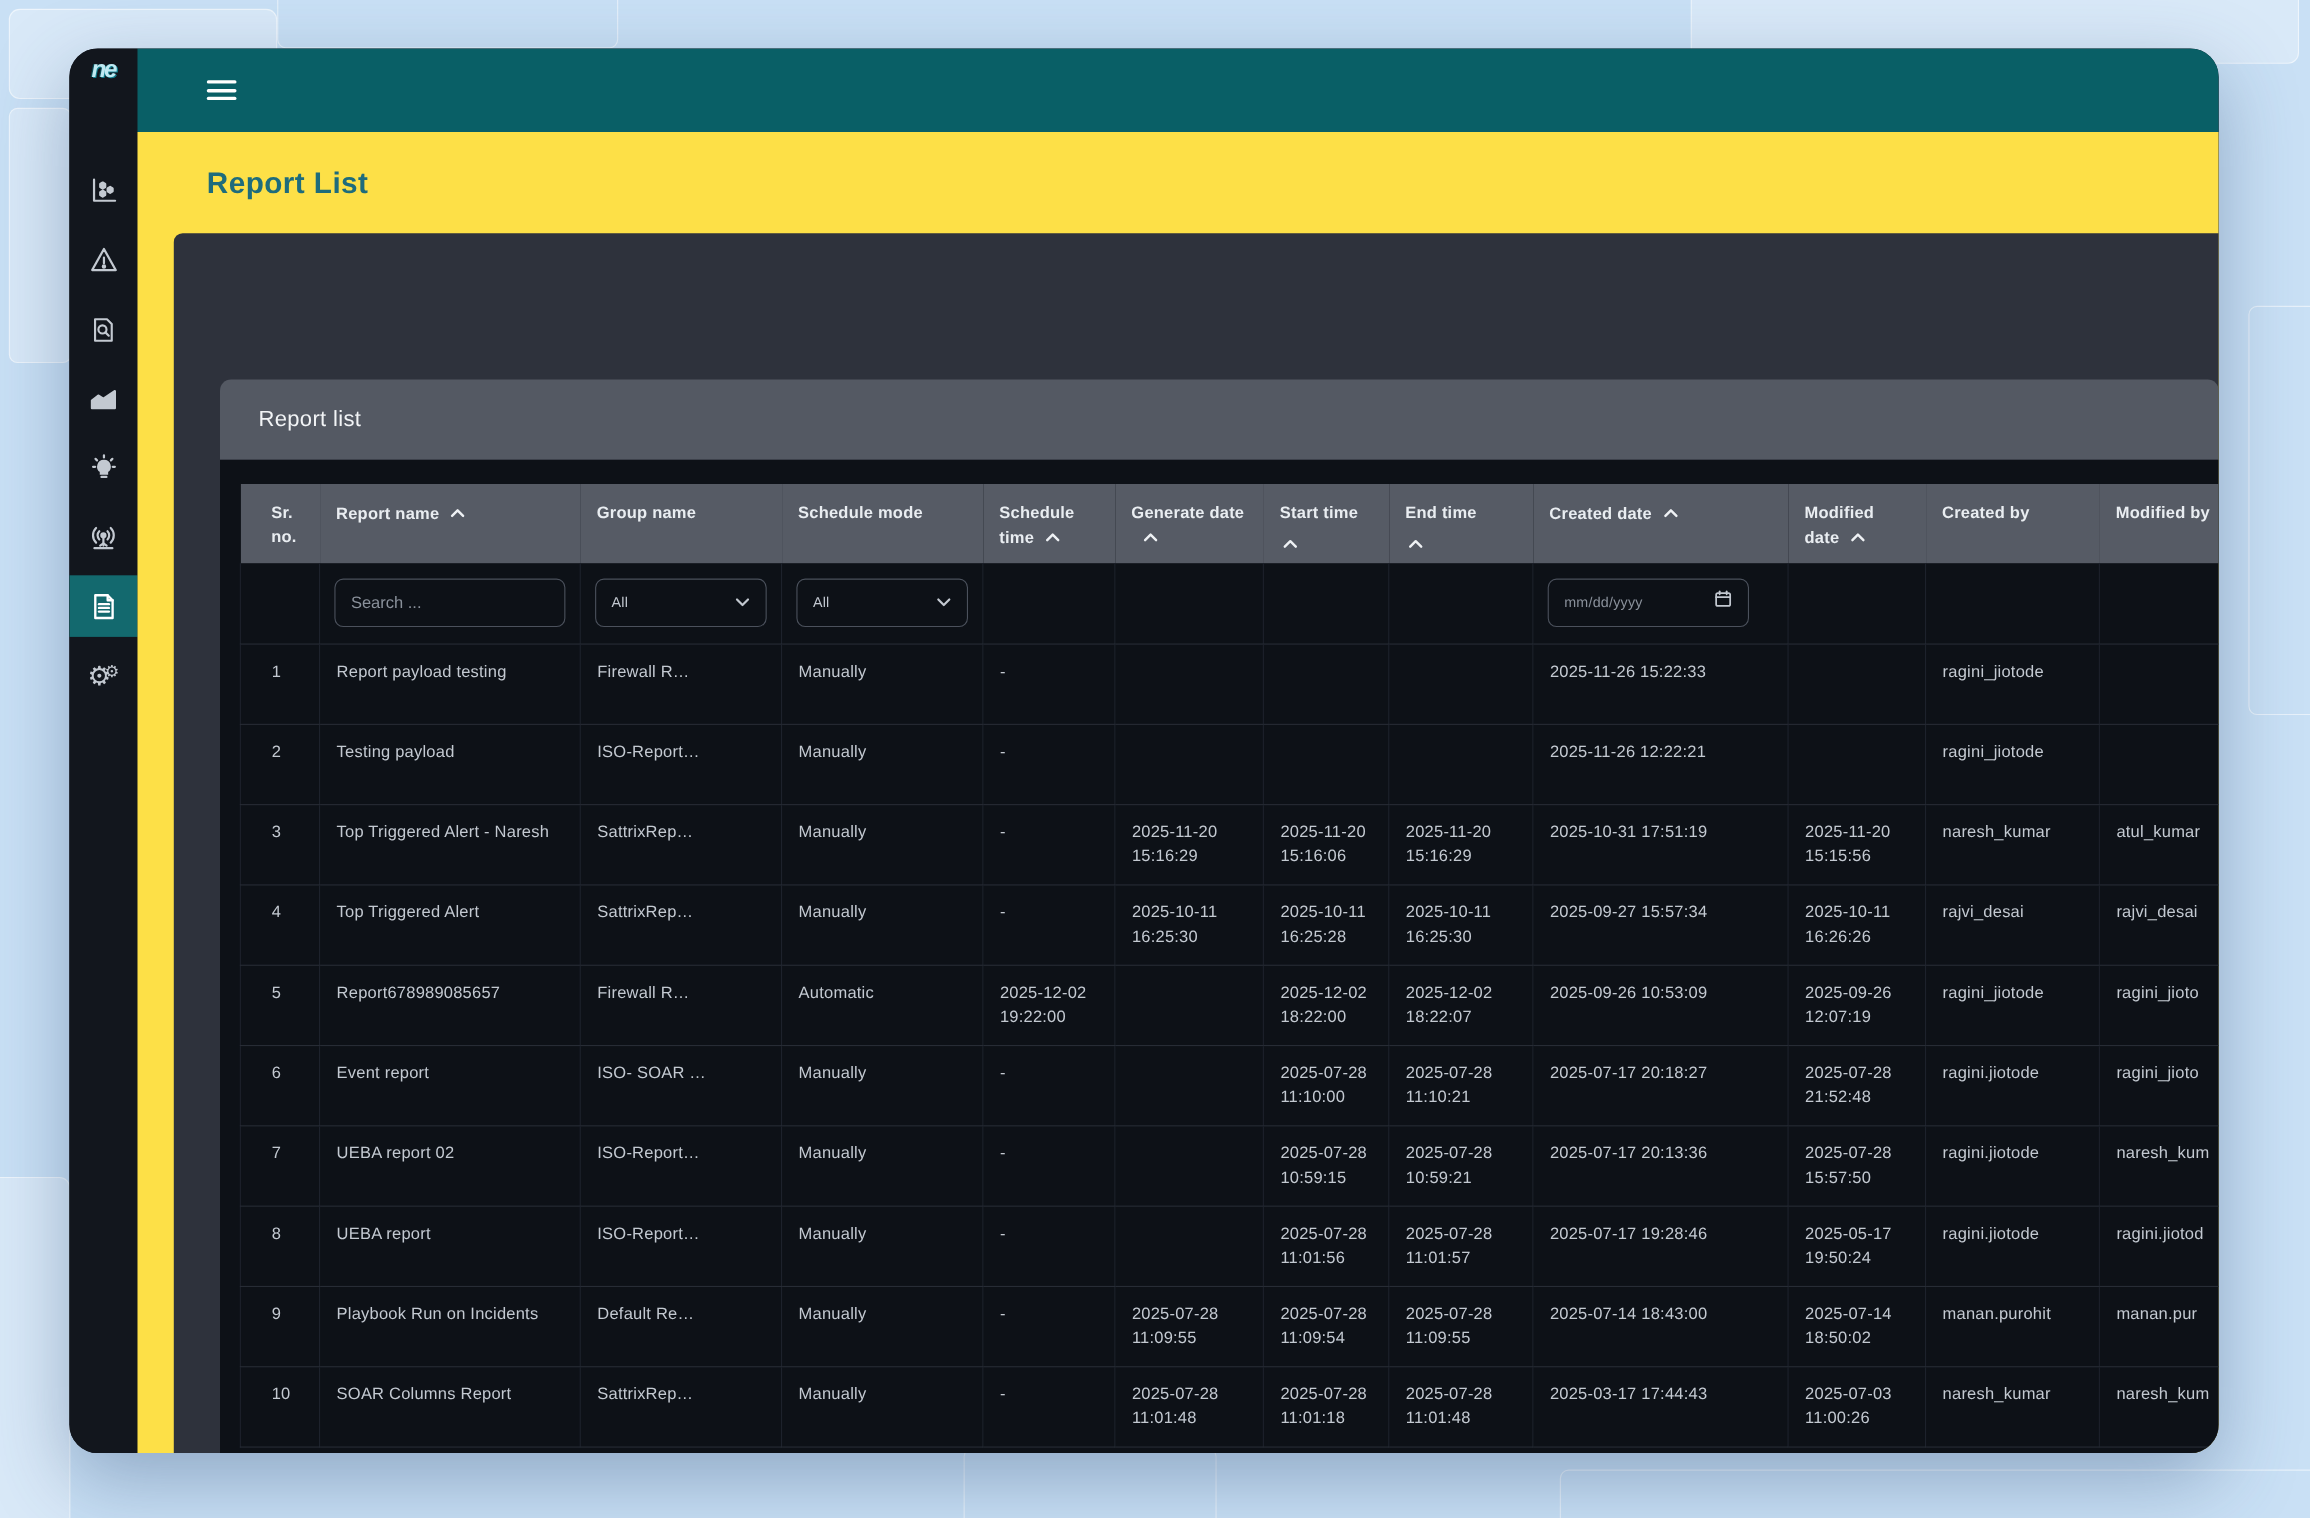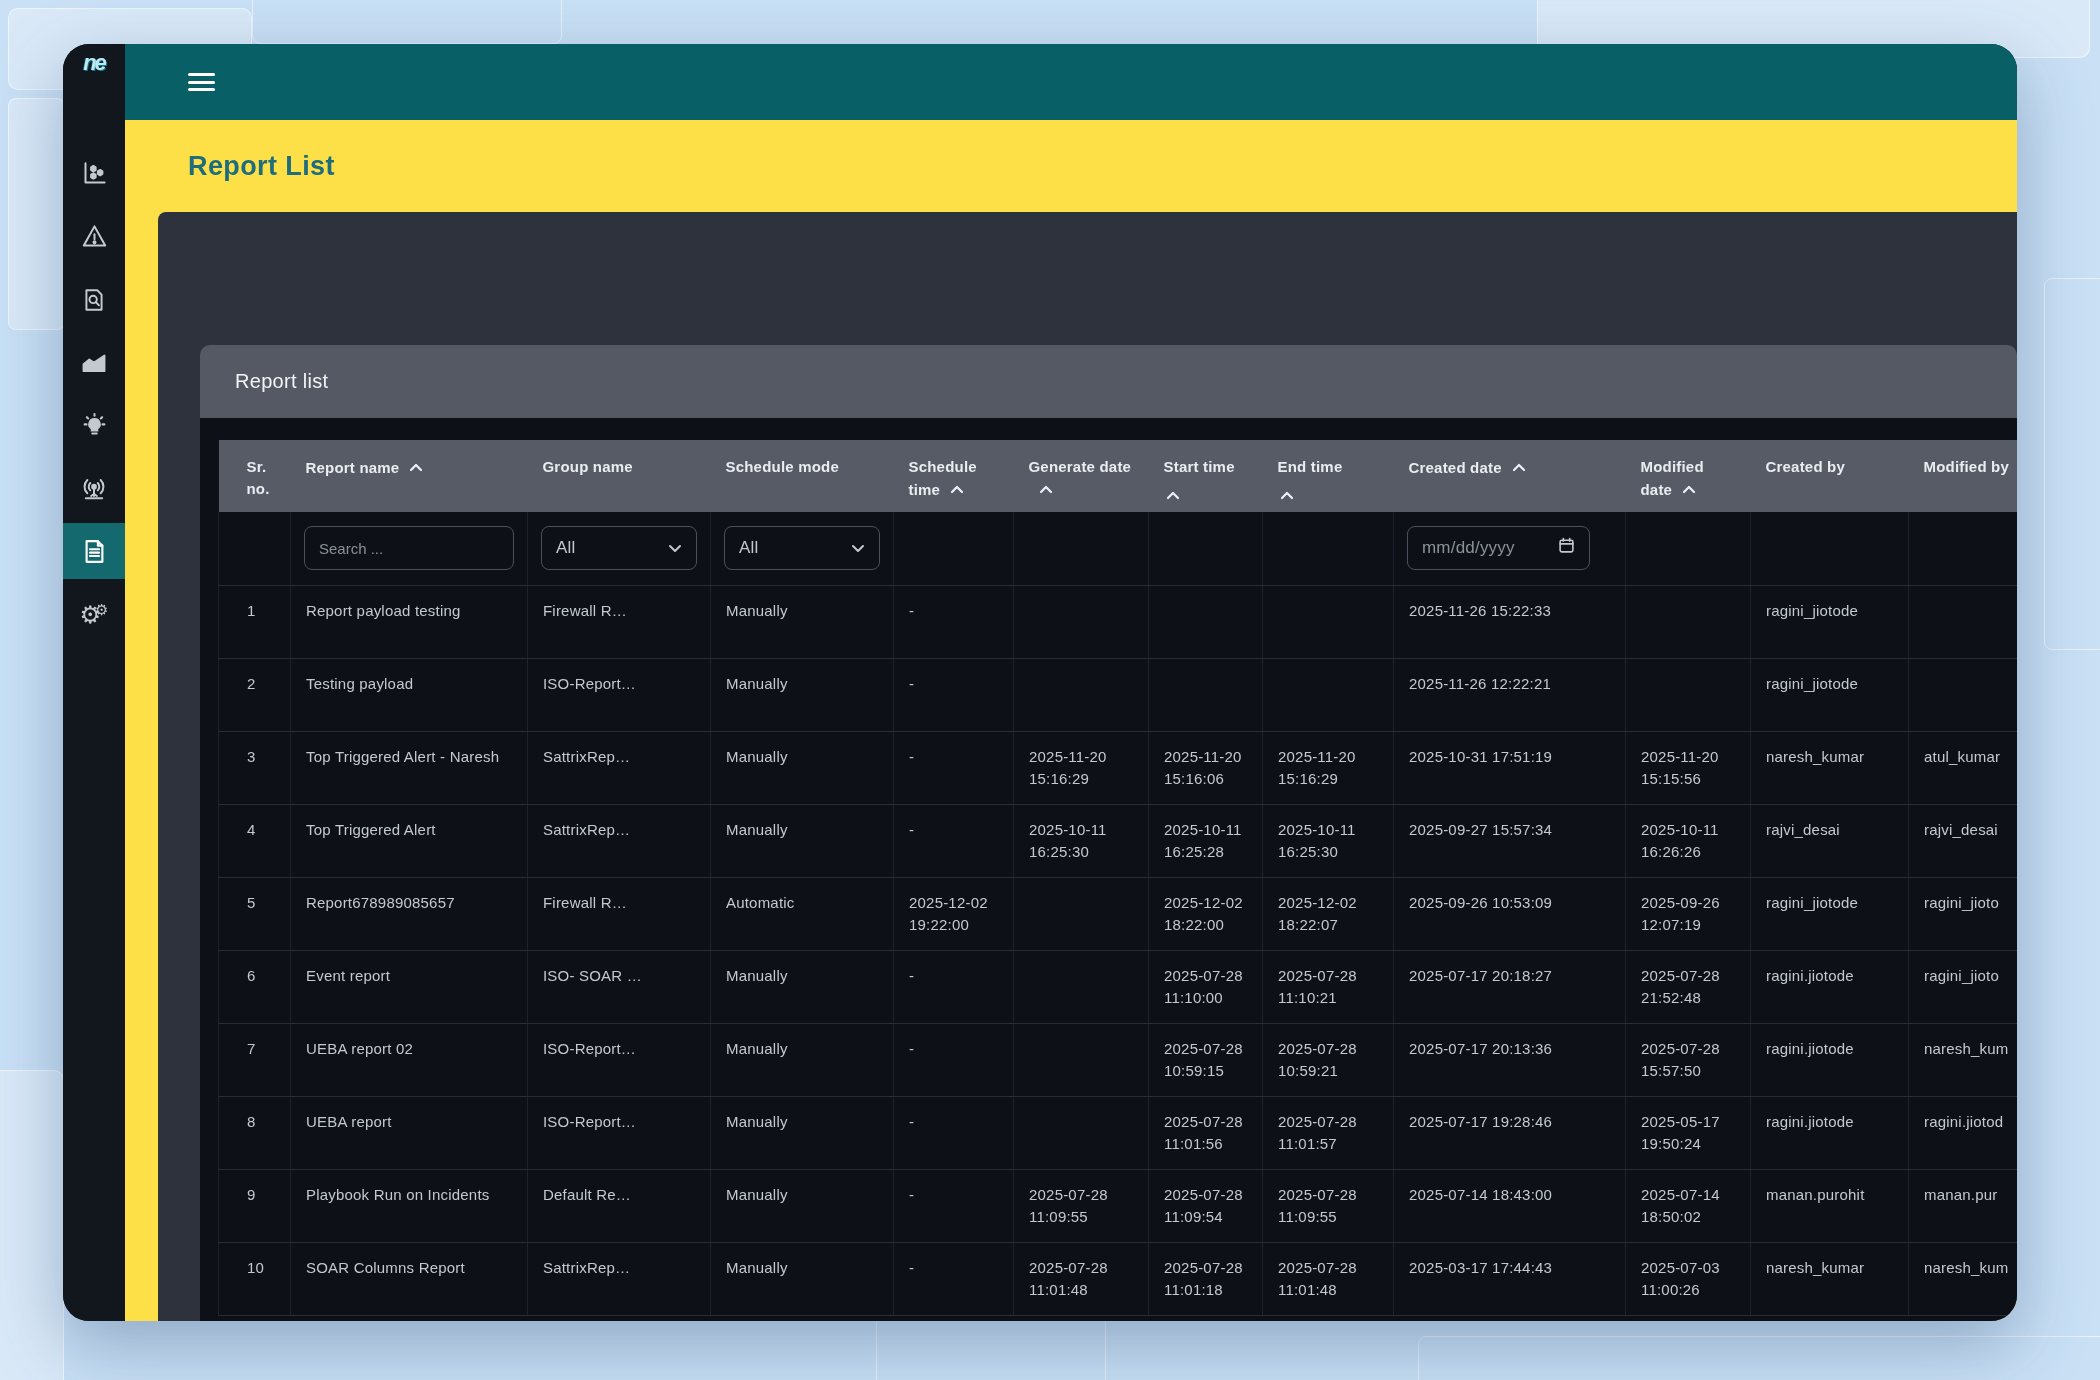--- a/index.html
+++ b/index.html
@@ -100,21 +100,21 @@
   .txt-input {
     width:100%; height:44px; background:transparent;
     border:1px solid #4b515c; border-radius:8px; outline:none;
     color:#aeb5bf; font-size:15px; padding:0 14px;
     font-family:"Liberation Sans","DejaVu Sans",sans-serif;
   }
   .txt-input::placeholder { color:#8a919b; }
   .select-box, .date-box {
     height:44px; border:1px solid #4b515c; border-radius:8px;
     display:flex; align-items:center; justify-content:space-between;
-    padding:0 14px; cursor:pointer; color:#c2c8d0; font-size:17px;
+    padding:0 14px; cursor:pointer; color:#c2c8d0; font-size:13px;
   }
   .date-box { color:#8a919b; }
 </style>
 </head>
 <body>
 
 <div class="deco fill d1"></div>
 <div class="deco fill d2"></div>
 <div class="deco d3"></div>
 <div class="deco fill d4"></div>

